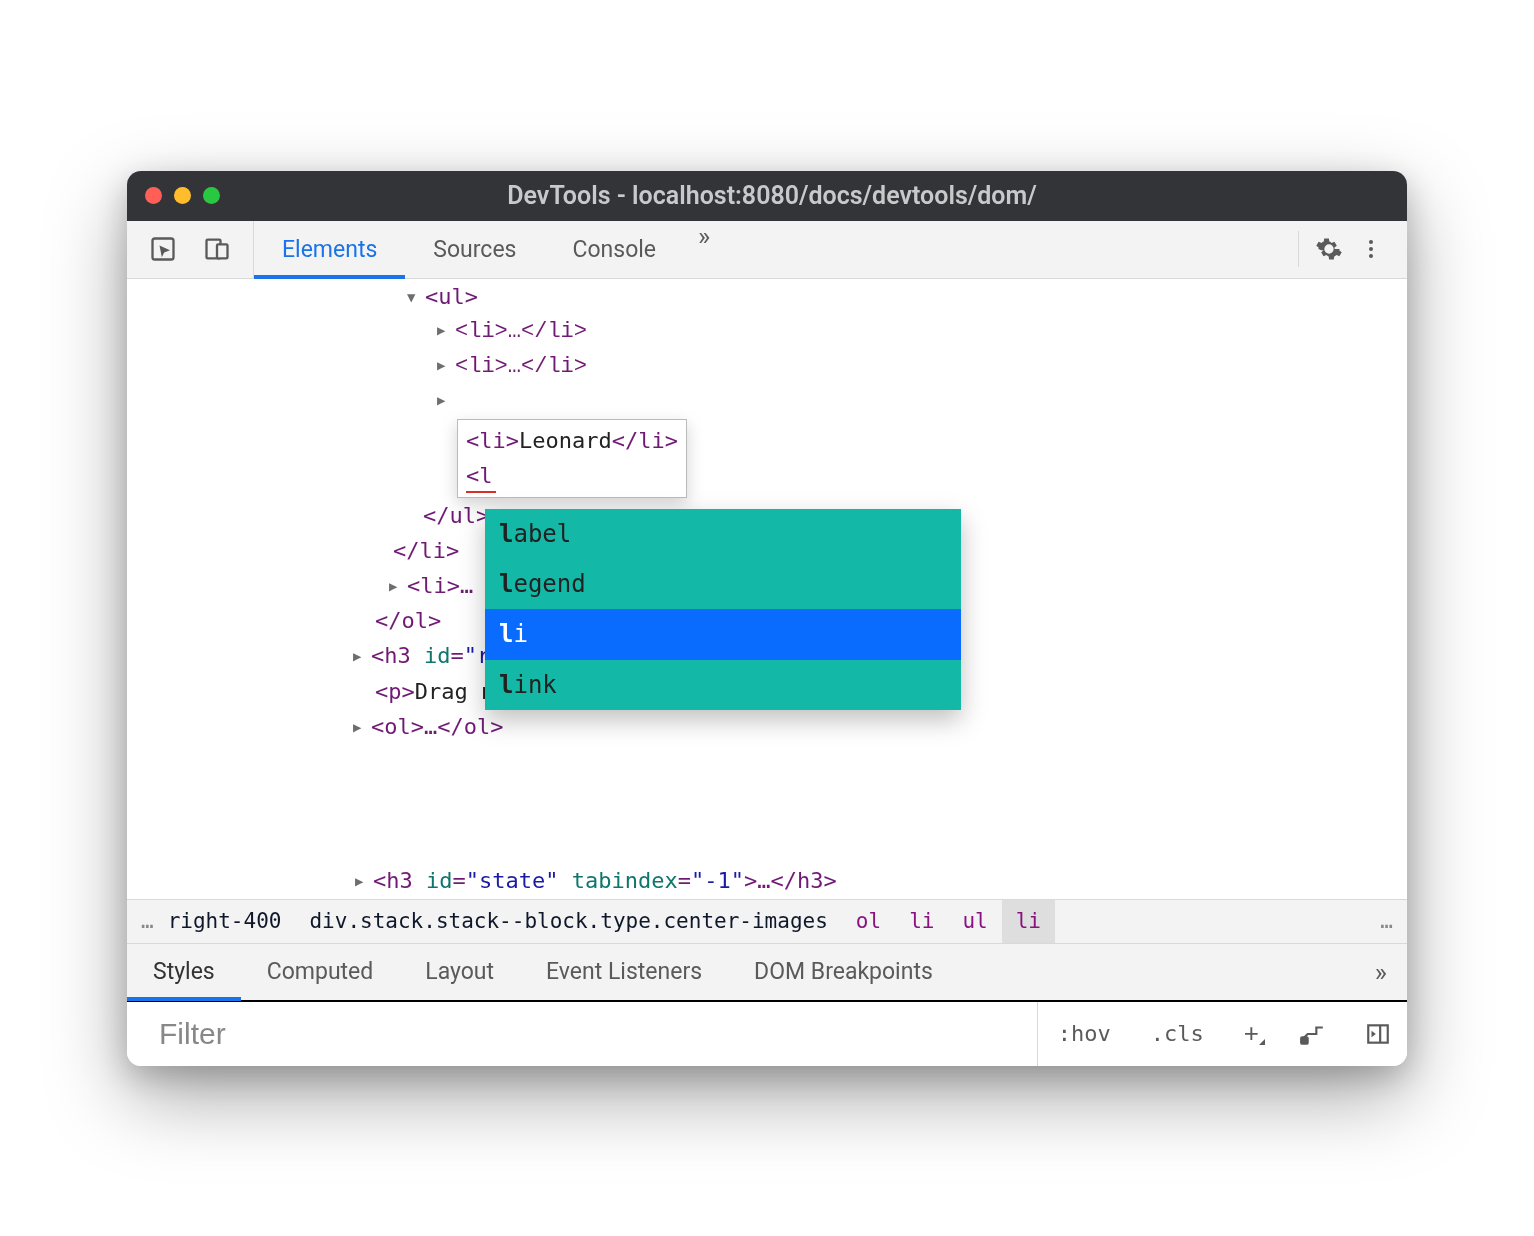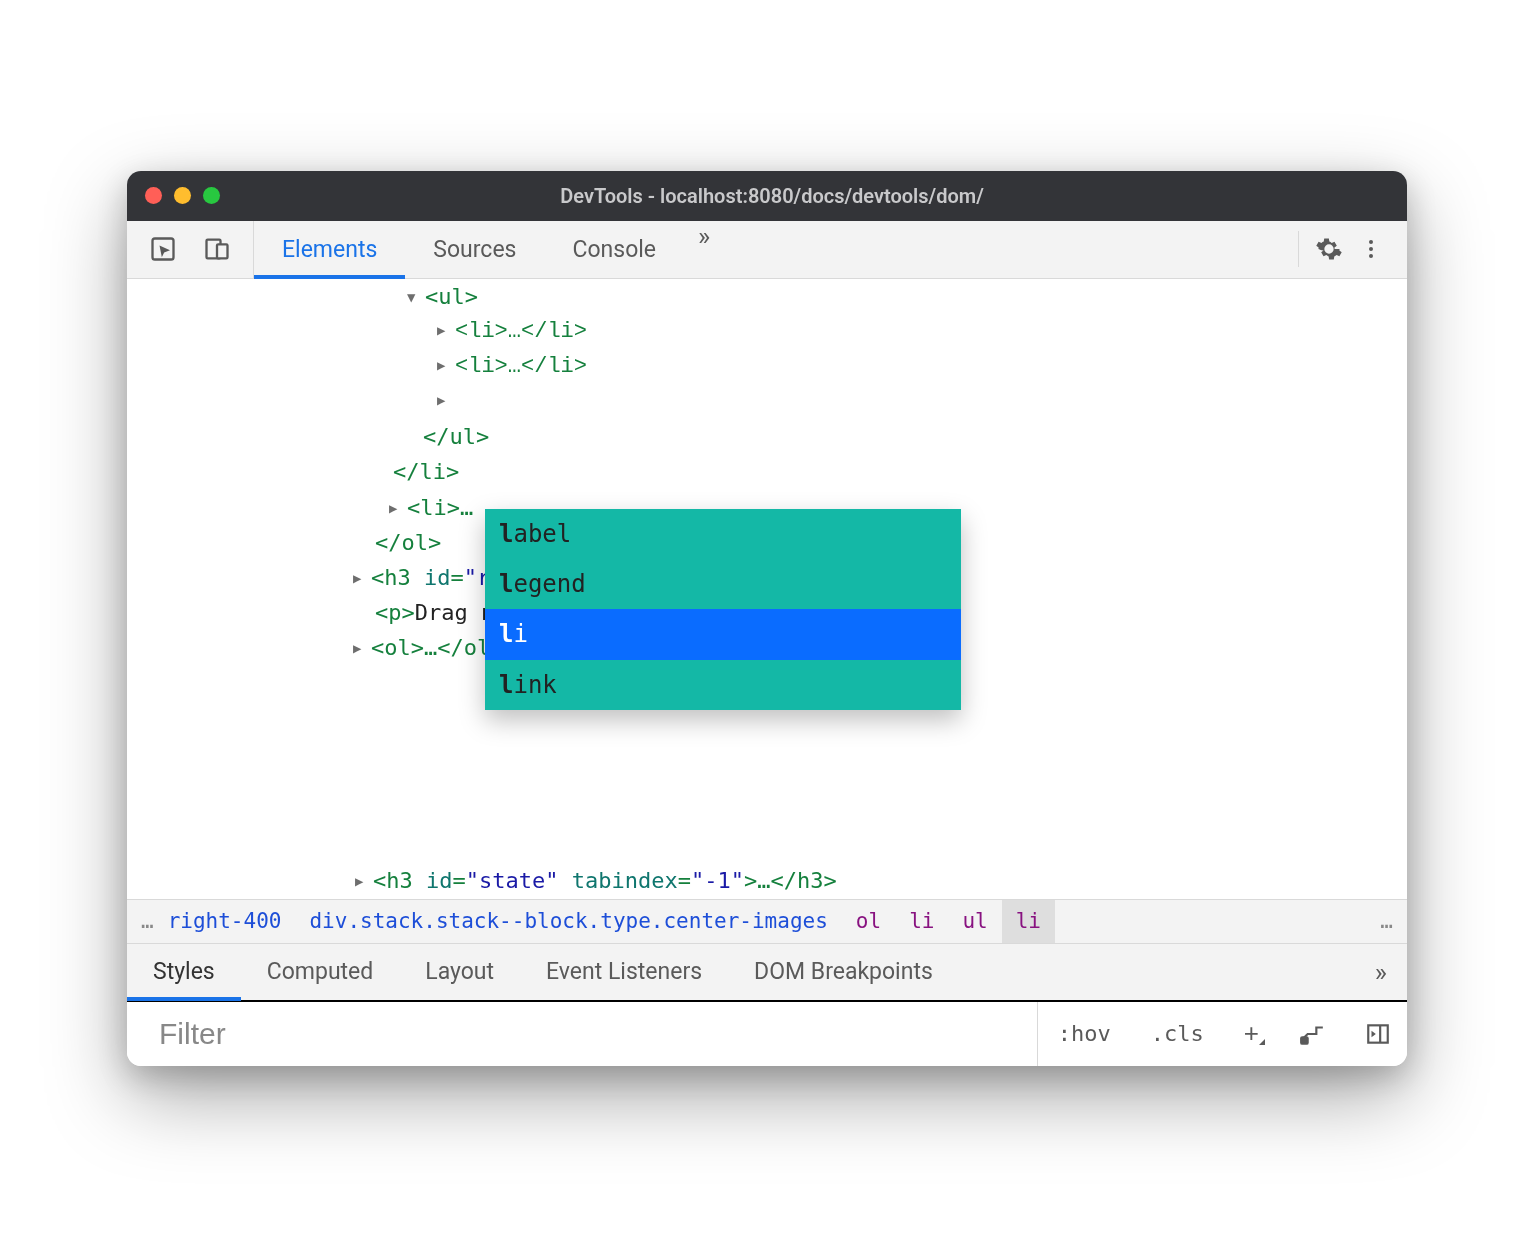--- a/index.html
+++ b/index.html
@@ -37,21 +37,21 @@
     border-radius: 50%;
   }
   .tl-close { background: #ff5f57; }
   .tl-min { background: #ffbd2e; }
   .tl-max { background: #28c840; }
   .title {
     position: absolute;
     left: 10px; right: 0;
     text-align: center;
     color: #c9c9cb;
-    font-size: 20px;
+    font-size: 25px;
     font-weight: 600;
     pointer-events: none;
   }
   
   .toolbar {
     height: 58px;
     border-bottom: 1px solid #d9d9d9;
     display: flex;
     align-items: stretch;
     background: #f3f3f3;
@@ -128,21 +128,21 @@
     white-space: pre;
     padding: 0 10px;
   }
   .twisty {
     display: inline-block;
     width: 18px;
     color: #6e6e6e;
     font-size: 14px;
     vertical-align: 2px;
   }
-  .tag { color: #15803d; }
+  .tag { color: #701a75; }
   .attr-name { color: #0f766e; }
   .attr-val { color: #1a1aa6; }
   .text { color: #222; }
   .pad0 { padding-left: 280px; }
   .pad1 { padding-left: 310px; font-family: Liberation Mono, monospace; }
   .pad-ulc { padding-left: 296px; }
   .pad-lic { padding-left: 266px; }
   .pad-li2 { padding-left: 262px; }
   .pad-h3 { padding-left: 226px; }
   .pad-p { padding-left: 248px; }
@@ -203,21 +203,21 @@
     font-size: 21px;
   }
   .crumb {
     padding: 0 14px;
     display: flex;
     align-items: center;
     color: #881280;
     cursor: pointer;
   }
   .crumb.grey { color: #888; }
-  .crumb.class { color: #1d4ed8; }
+  .crumb.class { color: #0f172a; }
   .crumb.active {
     background: #dedede;
     color: #881280;
   }
   
   .styles-tabs {
     height: 58px;
     background: #f3f3f3;
     border-bottom: 2px solid #000000;
     display: flex;
@@ -345,20 +345,25 @@
       </div>
     </div>
   </div>
 
   <div class="dom-panel">
     <div class="dom-line pad0"><span class="twisty">▼</span><span class="tag">&lt;ul&gt;</span></div>
     <div class="dom-line pad1"><span class="twisty">▶</span><span class="tag">&lt;li&gt;…&lt;/li&gt;</span></div>
     <div class="dom-line pad1"><span class="twisty">▶</span><span class="tag">&lt;li&gt;…&lt;/li&gt;</span></div>
     <div class="dom-line pad1"><span class="twisty">▶</span></div>
 
+    <div class="edit-box">
+      <span class="tag">&lt;li&gt;</span><span class="text">Leonard</span><span class="tag">&lt;/li&gt;</span><br>
+      <span class="tag">&lt;l</span>
+      <span class="caret-line"></span>
+    </div>
 
     <div class="autocomplete">
       <div class="ac-item"><b>l</b><span>abel</span></div>
       <div class="ac-item"><b>l</b><span>egend</span></div>
       <div class="ac-item selected"><b>l</b><span>i</span></div>
       <div class="ac-item"><b>l</b><span>ink</span></div>
     </div>
 
     <div class="dom-line pad-ulc"><span class="tag">&lt;/ul&gt;</span></div>
     <div class="dom-line pad-lic"><span class="tag">&lt;/li&gt;</span></div>

